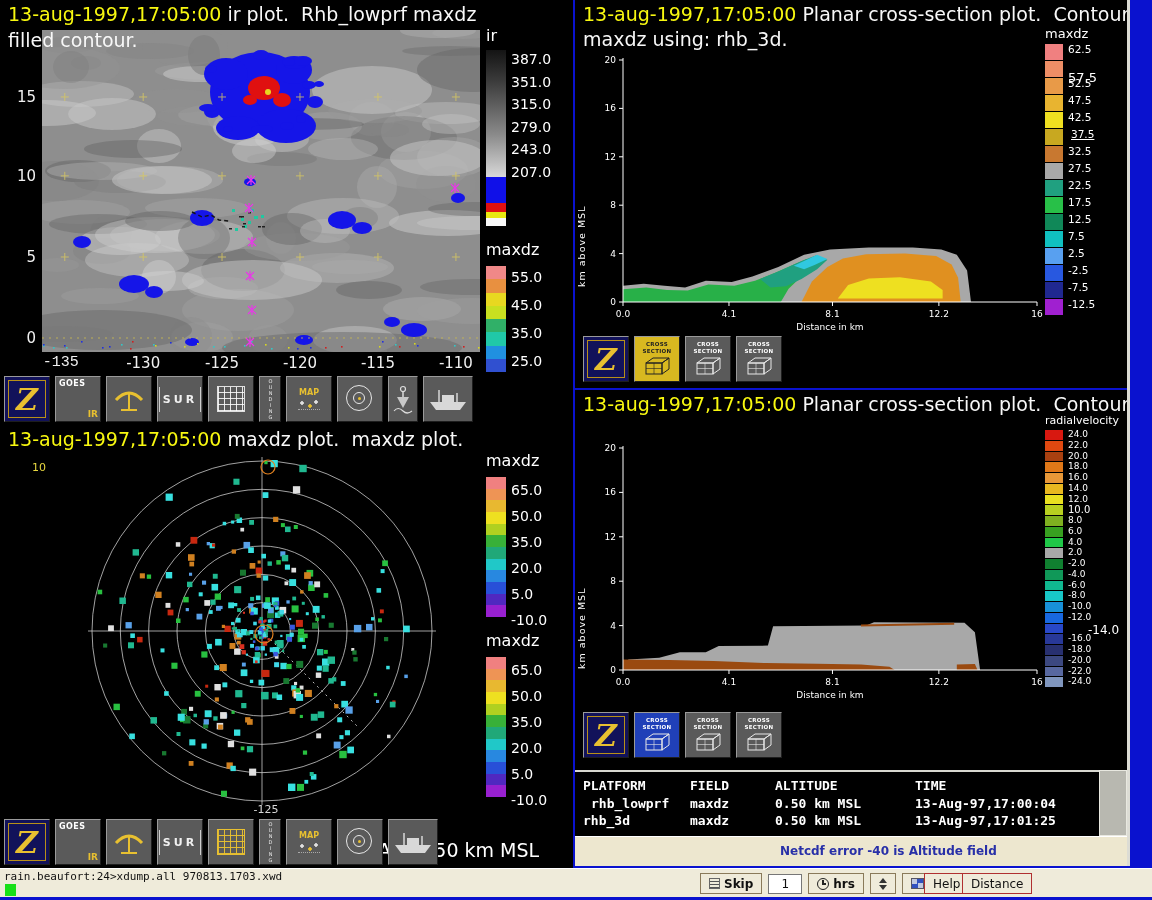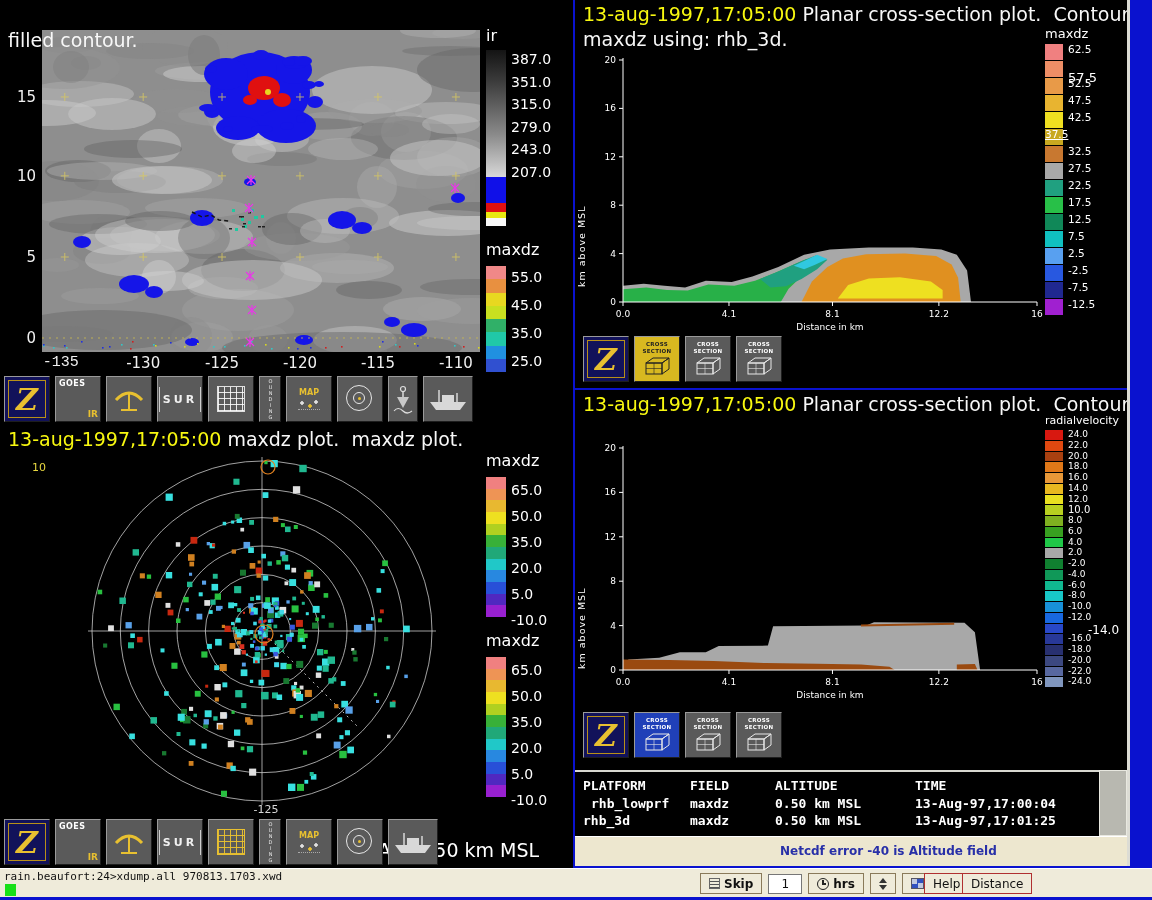--- a/index.html
+++ b/index.html
@@ -107,20 +107,21 @@
   .bb-grid-ic{width:13px;height:11px;border:1px solid #556;
               background:conic-gradient(#3050c0 25%, #c0c8e0 0 50%, #3050c0 0 75%, #c0c8e0 0)}
   #green-cursor{position:absolute;left:5px;top:884px;width:11px;height:12px;background:#18E018}
 </style>
 </head>
 <body>
 
 <div id="desktop">
 
   <div class="panel" id="p-ir">
+    <div class="ptitle" id="ir-title1"><span class="ts">13-aug-1997,17:05:00</span><span class="tw"> ir plot.  Rhb_lowprf maxdz</span></div>
     <div class="ptitle tw" id="ir-title2">filled contour.</div>
     <svg id="sat-svg" width="438" height="322">
         <rect x="0" y="0" width="438" height="322" fill="#8e8e8e"></rect>
         <g>
           <ellipse cx="60" cy="221" rx="29" ry="13" fill="rgb(127,127,127)" opacity="0.4"></ellipse>
           <ellipse cx="408" cy="21" rx="48" ry="5" fill="rgb(105,105,105)" opacity="0.4"></ellipse>
           <ellipse cx="181" cy="258" rx="35" ry="11" fill="rgb(185,185,185)" opacity="0.4"></ellipse>
           <ellipse cx="381" cy="140" rx="45" ry="19" fill="rgb(165,165,165)" opacity="0.4"></ellipse>
           <ellipse cx="125" cy="251" rx="37" ry="10" fill="rgb(220,220,220)" opacity="0.4"></ellipse>
           <ellipse cx="155" cy="178" rx="52" ry="10" fill="rgb(170,170,170)" opacity="0.4"></ellipse>
@@ -910,21 +911,21 @@
       <div class="cb-val" style="left: 493px; top: 43px; font-size: 10.5px;">62.5</div>
       <div class="cb-swatch" style="left: 470px; top: 61px; width: 18px; height: 15.5px; background: rgb(238, 142, 102);"></div>
       <div class="cb-val" style="left: 493px; top: 60px; font-size: 13px; margin-top: 10px;">57.5</div>
       <div class="cb-swatch" style="left: 470px; top: 78px; width: 18px; height: 15.5px; background: rgb(232, 154, 72);"></div>
       <div class="cb-val" style="left: 493px; top: 77px; font-size: 10.5px;">52.5</div>
       <div class="cb-swatch" style="left: 470px; top: 95px; width: 18px; height: 15.5px; background: rgb(232, 180, 48);"></div>
       <div class="cb-val" style="left: 493px; top: 94px; font-size: 10.5px;">47.5</div>
       <div class="cb-swatch" style="left: 470px; top: 112px; width: 18px; height: 15.5px; background: rgb(240, 224, 32);"></div>
       <div class="cb-val" style="left: 493px; top: 111px; font-size: 10.5px;">42.5</div>
       <div class="cb-swatch" style="left: 470px; top: 129px; width: 18px; height: 15.5px; background: rgb(200, 168, 32);"></div>
-      <div class="cb-val" style="left: 470px; top: 128px; font-size: 10.5px; text-decoration: underline;">37.5</div>
+      <div class="cb-val" style="left: 496px; top: 128px; font-size: 10.5px; text-decoration: underline;">37.5</div>
       <div class="cb-swatch" style="left: 470px; top: 146px; width: 18px; height: 15.5px; background: rgb(200, 120, 48);"></div>
       <div class="cb-val" style="left: 493px; top: 145px; font-size: 10.5px;">32.5</div>
       <div class="cb-swatch" style="left: 470px; top: 163px; width: 18px; height: 15.5px; background: rgb(168, 168, 168);"></div>
       <div class="cb-val" style="left: 493px; top: 162px; font-size: 10.5px;">27.5</div>
       <div class="cb-swatch" style="left: 470px; top: 180px; width: 18px; height: 15.5px; background: rgb(32, 160, 128);"></div>
       <div class="cb-val" style="left: 493px; top: 179px; font-size: 10.5px;">22.5</div>
       <div class="cb-swatch" style="left: 470px; top: 197px; width: 18px; height: 15.5px; background: rgb(40, 192, 72);"></div>
       <div class="cb-val" style="left: 493px; top: 196px; font-size: 10.5px;">17.5</div>
       <div class="cb-swatch" style="left: 470px; top: 214px; width: 18px; height: 15.5px; background: rgb(16, 136, 88);"></div>
       <div class="cb-val" style="left: 493px; top: 213px; font-size: 10.5px;">12.5</div>

